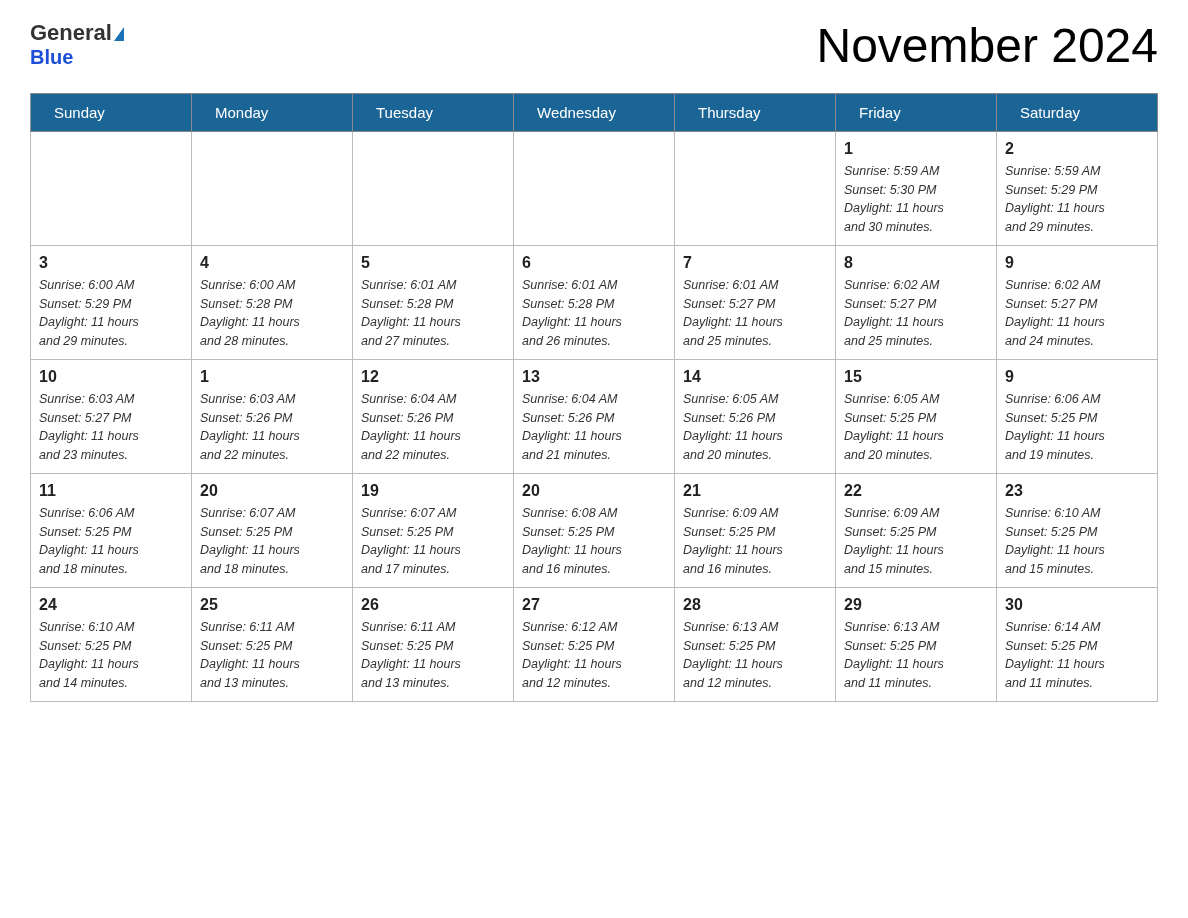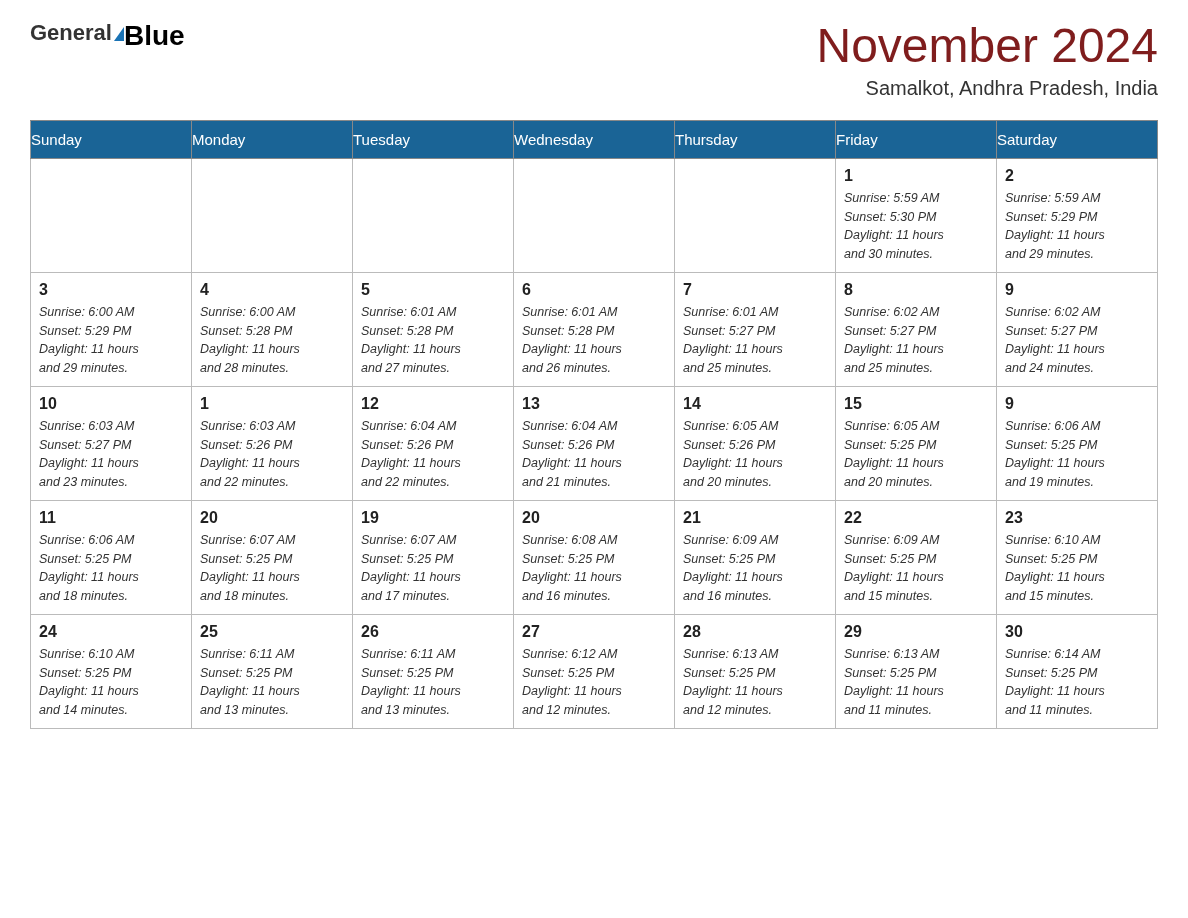--- a/index.html
+++ b/index.html
@@ -11,64 +11,64 @@
       padding: 20px 30px;
     }
     .header {
       display: flex;
       justify-content: space-between;
       align-items: flex-start;
       margin-bottom: 20px;
     }
     .logo {
       display: flex;
-      flex-direction: row;
+      flex-direction: column;
       align-items: flex-start;
     }
     .logo-text {
       display: flex;
       align-items: center;
       font-size: 22px;
       font-weight: bold;
       color: #333;
     }
     .logo-general { color: #333; font-size: 22px; }
-    .logo-blue { color: #000000; font-size: 28px; font-weight: bold; }
+    .logo-blue { color: #1d4ed8; font-size: 20px; font-weight: bold; }
     .logo-triangle {
       width: 0;
       height: 0;
       border-left: 10px solid transparent;
       border-bottom: 14px solid #1a73b5;
       display: inline-block;
       margin-left: 2px;
       margin-bottom: -2px;
     }
     .title-section {
       text-align: right;
     }
     .month-title {
       font-size: 48px;
       font-weight: normal;
-      color: #7f1d1d;
+      color: #000000;
       line-height: 1.1;
     }
     .location {
       font-size: 20px;
       color: #333;
       margin-top: 4px;
     }
     .calendar {
       width: 100%;
       border-collapse: collapse;
       border: 1px solid #999;
     }
     .calendar th {
       background-color: #1a6496;
       color: #fff;
-      padding: 10px 0;
+      padding: 10px 23px;
       font-size: 15px;
       font-weight: normal;
       text-align: left;
       border: 1px solid #888;
     }
     .calendar td {
       vertical-align: top;
       padding: 8px 8px;
       border: 1px solid #bbb;
       min-height: 100px;
@@ -105,21 +105,20 @@
     <div class="logo-text">
       <span class="logo-general">General</span>
       <span class="logo-triangle"></span>
     </div>
     <div style="margin-left: 0;">
       <span class="logo-blue">Blue</span>
     </div>
   </div>
   <div class="title-section">
     <div class="month-title">November 2024</div>
-    <div class="location">Samalkot, Andhra Pradesh, India</div>
   </div>
 </div>
 
 <table class="calendar">
   <thead>
     <tr>
     <th>Sunday</th>
         <th>Monday</th>
         <th>Tuesday</th>
         <th>Wednesday</th>

